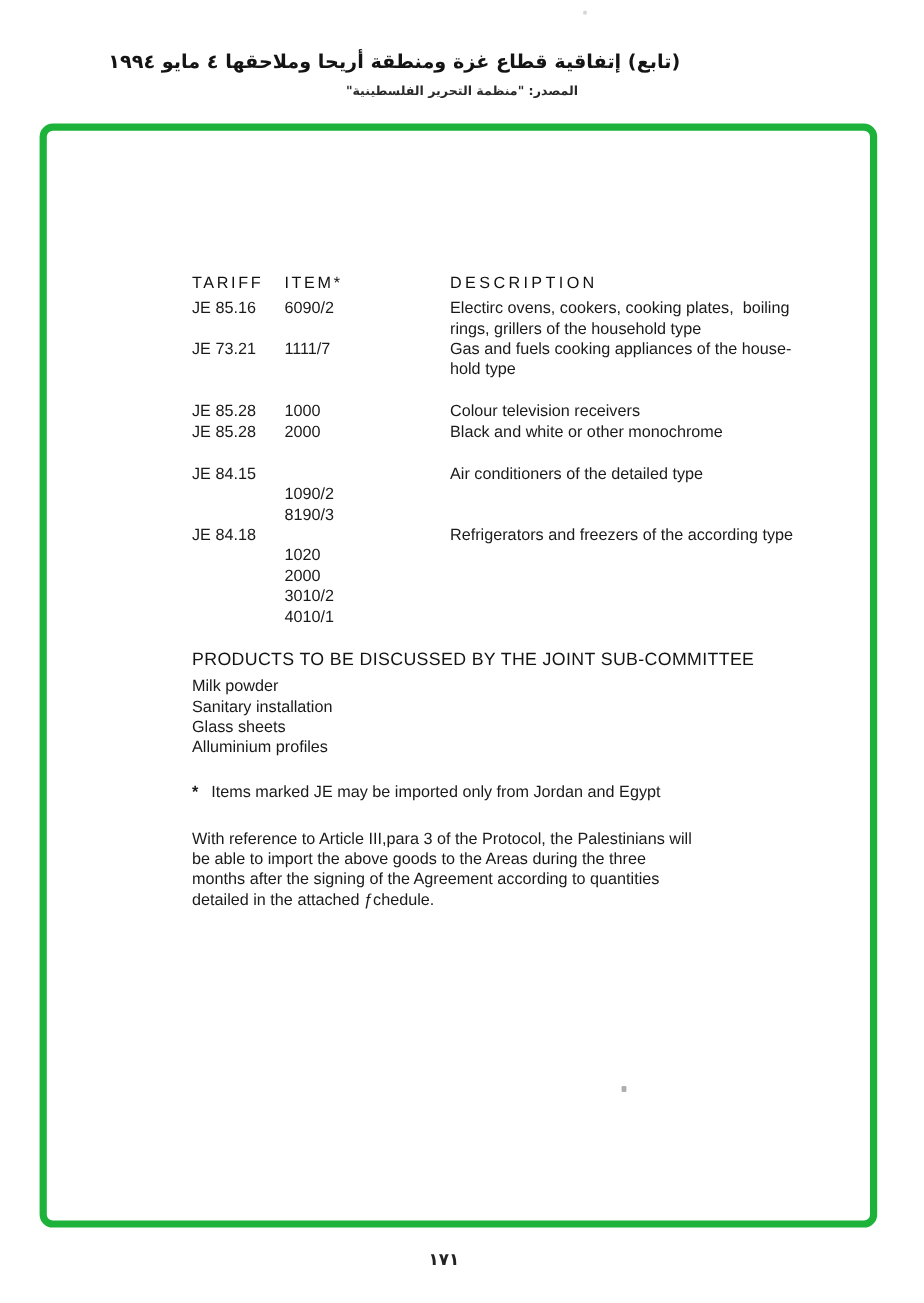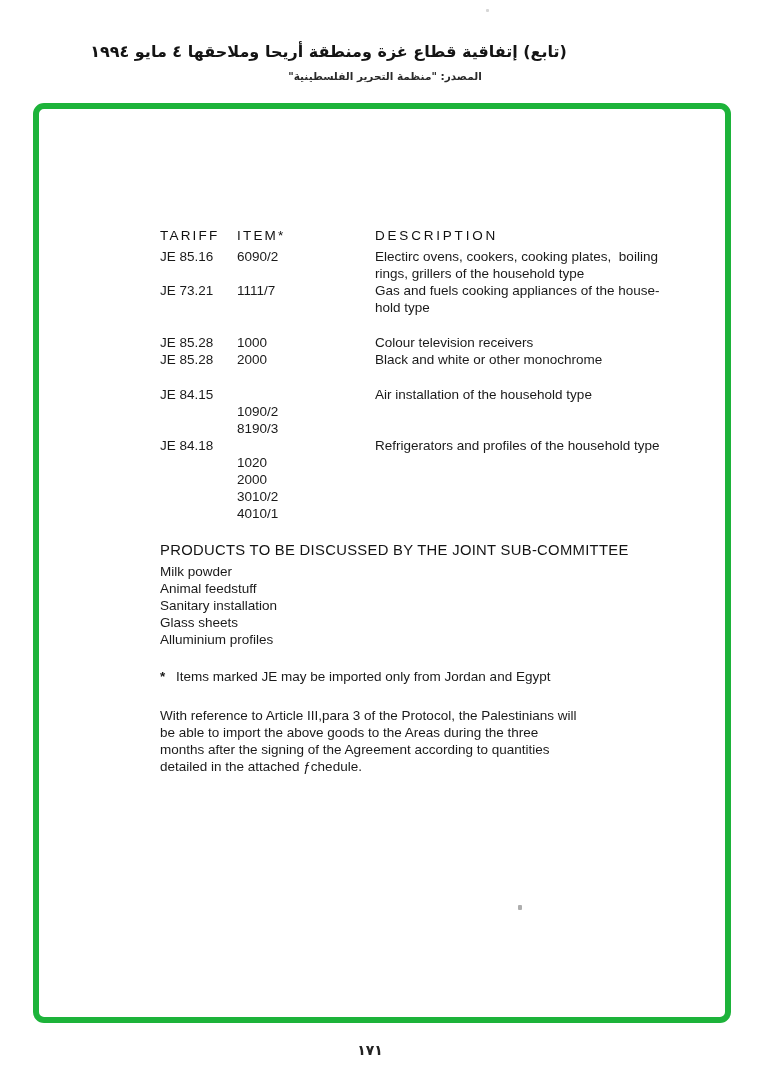--- a/index.html
+++ b/index.html
@@ -102,36 +102,36 @@
       <div class="cell-desc">Colour television receivers</div>
     </div>
       <div class="trow">
       <div class="cell-tariff">JE 85.28</div>
       <div class="cell-item">2000</div>
       <div class="cell-desc">Black and white or other monochrome</div>
     </div>
       <div class="trow gap">
       <div class="cell-tariff">JE 84.15</div>
       <div class="cell-item"></div>
-      <div class="cell-desc">Air installation of the household type</div>
+      <div class="cell-desc">Air conditioners of the detailed type</div>
     </div>
       <div class="trow">
       <div class="cell-tariff"></div>
       <div class="cell-item">1090/2</div>
       <div class="cell-desc"></div>
     </div>
       <div class="trow">
       <div class="cell-tariff"></div>
       <div class="cell-item">8190/3</div>
       <div class="cell-desc"></div>
     </div>
       <div class="trow">
       <div class="cell-tariff">JE 84.18</div>
       <div class="cell-item"></div>
-      <div class="cell-desc">Refrigerators and profiles of the household type</div>
+      <div class="cell-desc">Refrigerators and freezers of the according type</div>
     </div>
       <div class="trow">
       <div class="cell-tariff"></div>
       <div class="cell-item">1020</div>
       <div class="cell-desc"></div>
     </div>
       <div class="trow">
       <div class="cell-tariff"></div>
       <div class="cell-item">2000</div>
       <div class="cell-desc"></div>
@@ -145,21 +145,20 @@
       <div class="cell-tariff"></div>
       <div class="cell-item">4010/1</div>
       <div class="cell-desc"></div>
     </div>
     </div>
 
   <div class="subcommittee-heading">PRODUCTS TO BE DISCUSSED BY THE JOINT SUB-COMMITTEE</div>
 
   <ul class="products-list">
       <li>Milk powder</li>
-      <li>Animal feedstuff</li>
       <li>Sanitary installation</li>
       <li>Glass sheets</li>
       <li>Alluminium profiles</li>
     </ul>
 
   <div class="footnote">
     <span class="footnote-marker">*</span>
     <span class="footnote-text">Items marked JE may be imported only from Jordan and Egypt</span>
   </div>
 

